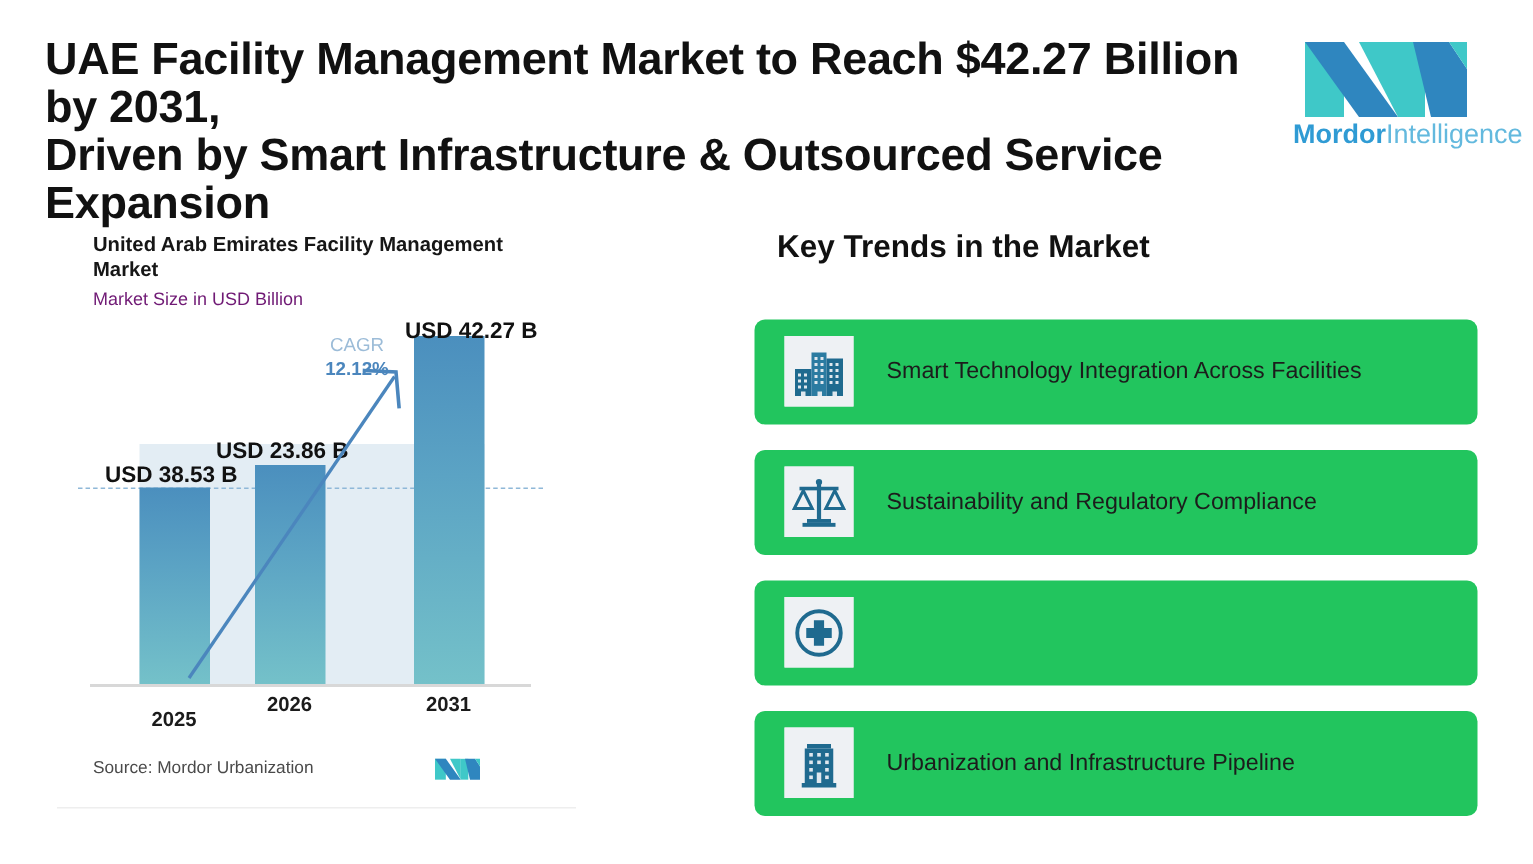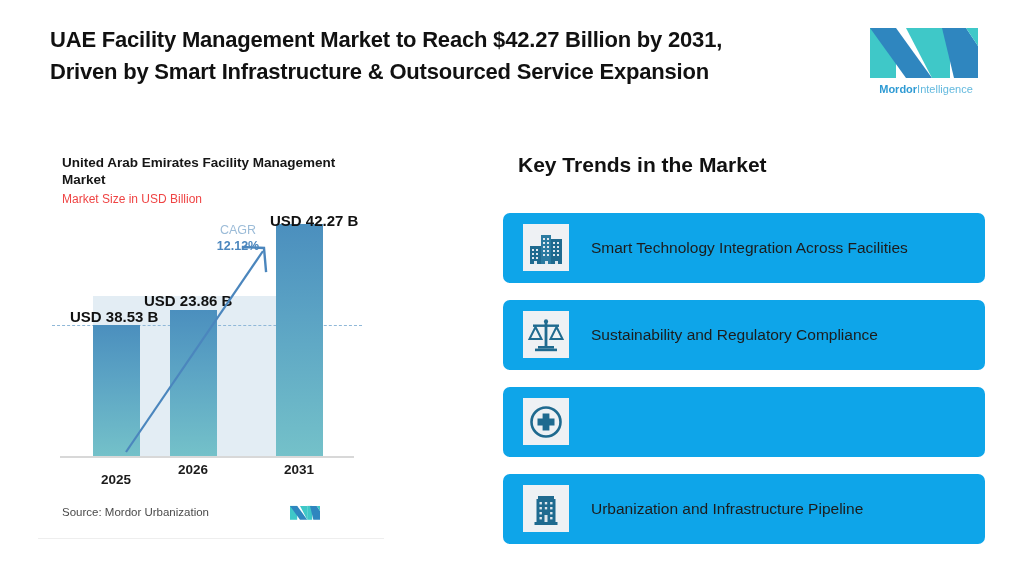--- a/index.html
+++ b/index.html
@@ -21,26 +21,25 @@
     position: absolute;
     left: 0; top: 0;
     width: 1022px;
     height: 118px;
   }
   .headline {
     position: absolute;
     left: 30px;
     top: 24px;
     width: 800px;
-    font-size: 22px;
+    font-size: 30px;
     font-weight: bold;
     line-height: 32px;
     letter-spacing: -0.2px;
     color: #111111;
-    margin-left: 20px;
   }
   .headline .l2 { display: block; }
 
   
   .brand {
     position: absolute;
     left: 862px;
     top: 22px;
     width: 128px;
     height: 80px;
@@ -48,22 +47,22 @@
   .brand-mark {
     position: absolute;
     left: 8px; top: 0;
     width: 108px;
     height: 56px;
   }
   .brand-word {
     position: absolute;
     left: 0; top: 60px;
     width: 128px;
-    text-align: center;
-    font-size: 11px;
+    text-align: right;
+    font-size: 18px;
     line-height: 14px;
     white-space: nowrap;
   }
   .brand-word .b1 { font-weight: bold; color: #2f9bd4; }
   .brand-word .b2 { font-weight: normal; color: #63b9de; }
 
   
   .chart-panel {
     position: absolute;
     left: 30px;
@@ -80,21 +79,21 @@
     font-weight: bold;
     line-height: 17px;
     color: #161616;
   }
   .chart-subtitle {
     position: absolute;
     left: 32px;
     top: 52px;
     font-size: 12px;
     font-weight: normal;
-    color: #ef4444;
+    color: #701a75;
   }
 
   .plot {
     position: absolute;
     left: 0;
     top: 84px;
     width: 360px;
     height: 288px;
   }
   
@@ -212,21 +211,21 @@
   .cards {
     position: absolute;
     left: 503px;
     top: 213px;
     width: 482px;
   }
   .card {
     position: relative;
     width: 482px;
     height: 70px;
-    background: #0ea5e9;
+    background: #22c55e;
     border-radius: 7px;
     margin-bottom: 17px;
     box-sizing: border-box;
   }
   .card-icon {
     position: absolute;
     left: 20px;
     top: 11px;
     width: 46px;
     height: 47px;

